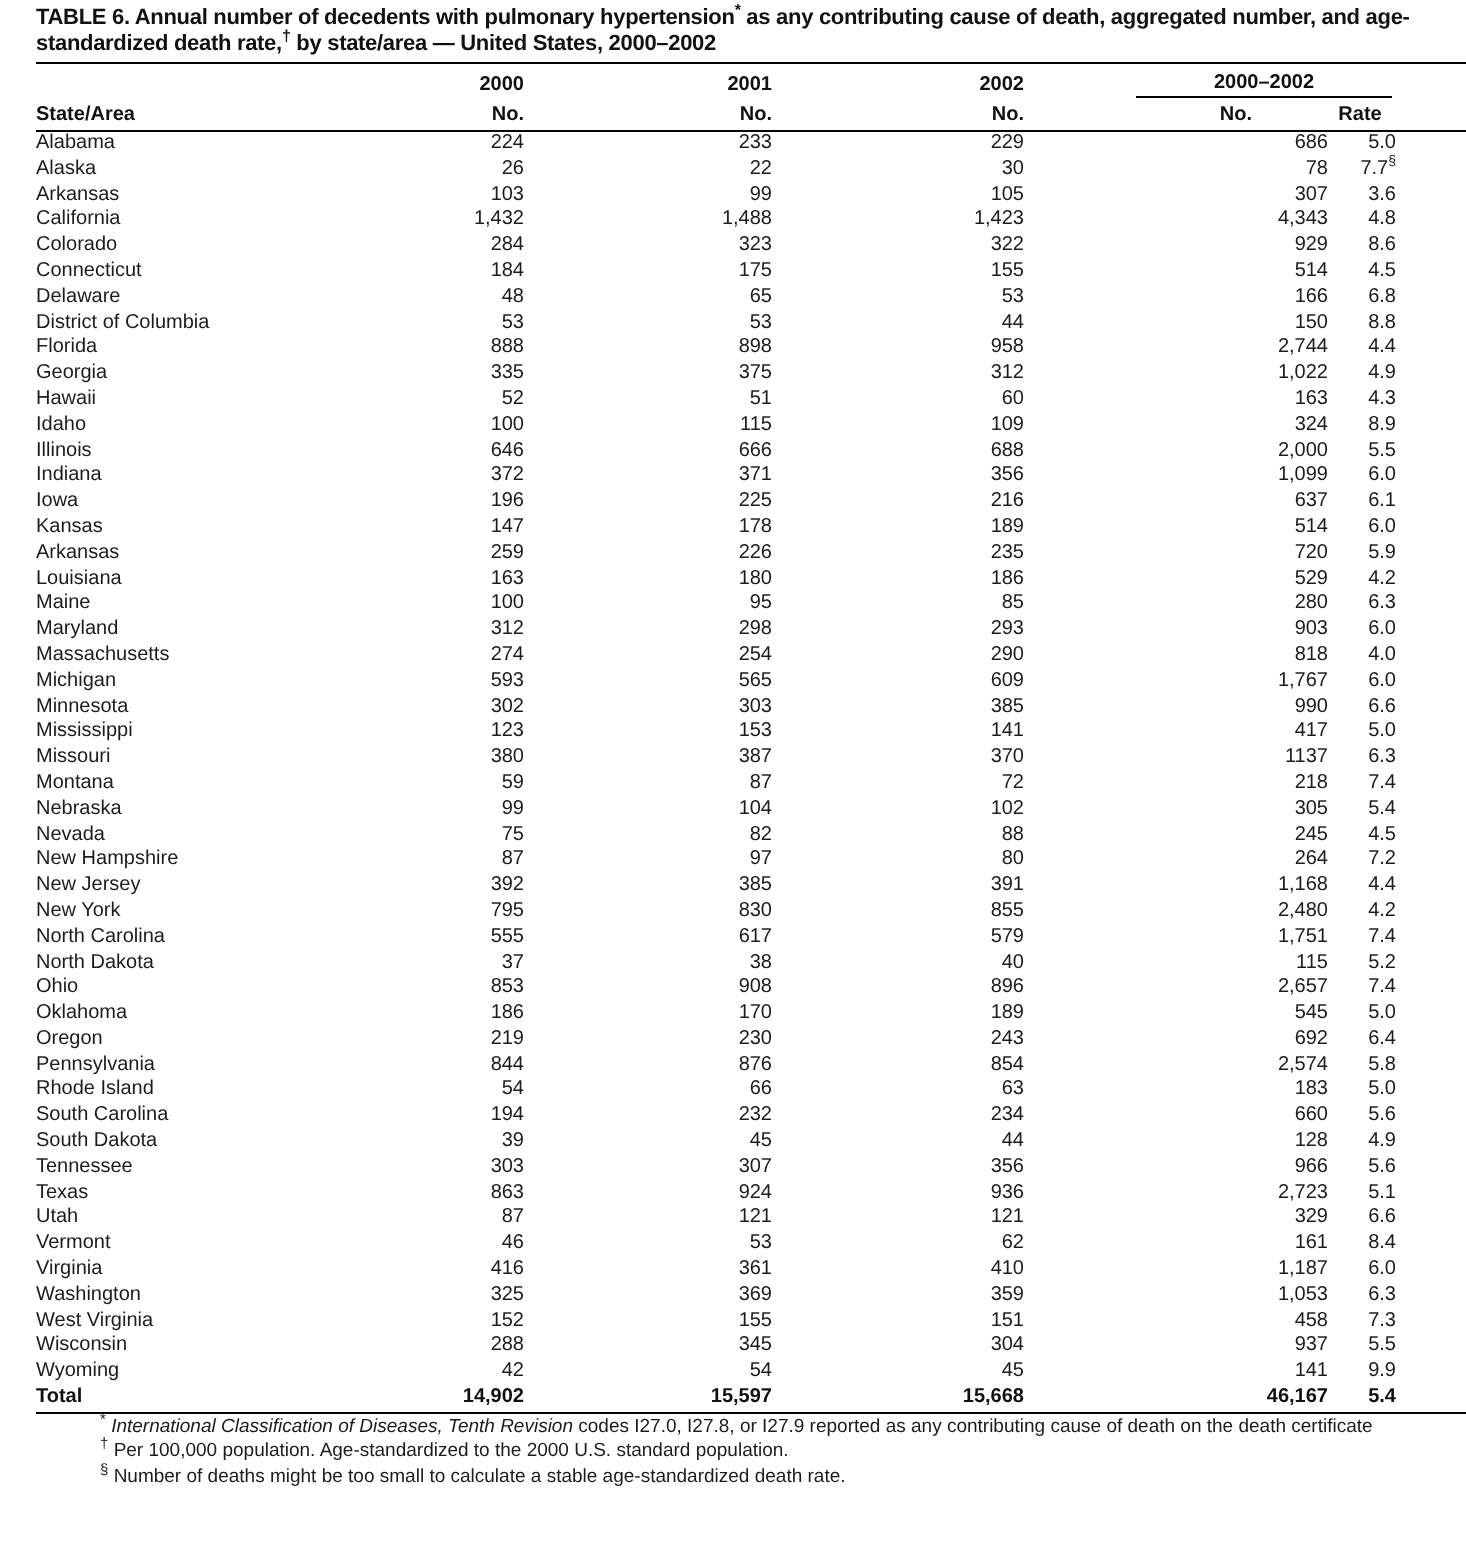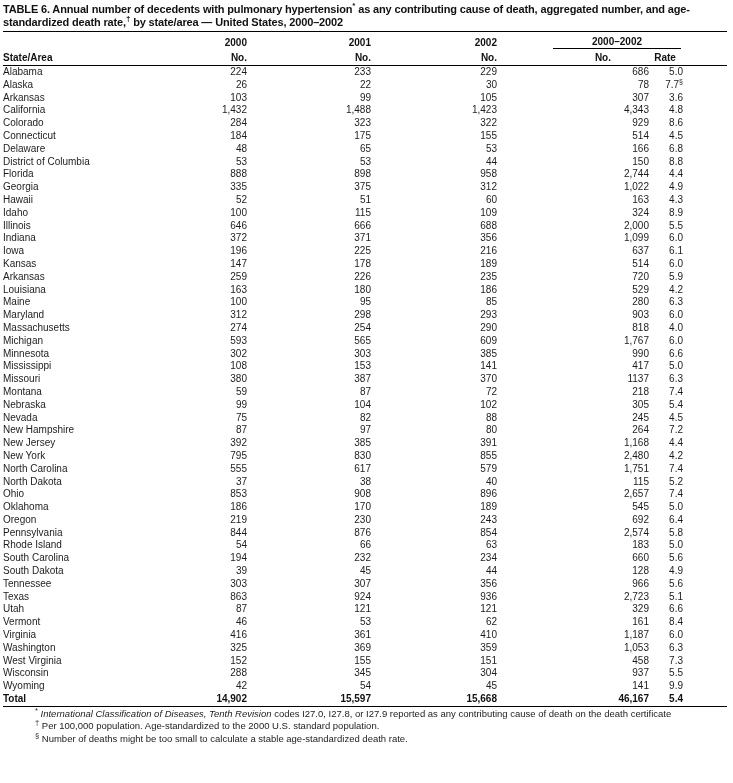--- a/index.html
+++ b/index.html
@@ -2,21 +2,21 @@
 <html><head>
 <meta charset="utf-8">
 <style>
   html,body{margin:0;padding:0;background:#ffffff;}
   body{
     width:733px;height:783px;overflow:hidden;
     font-family:"Liberation Sans",sans-serif;
     color:#1c1c1c;
     -webkit-font-smoothing:antialiased;
   }
-  .page{padding:3px 4px 0 3px;}
+  .page{padding:3px 4px 0 18px;}
 
   .title{
     font-weight:bold;
     font-size:11px;
     line-height:13px;
     letter-spacing:-0.15px;
     width:727px;
     color:#111;
   }
   .title sup{font-size:8px;line-height:0;}
@@ -324,21 +324,21 @@
           <td class="left">Minnesota</td>
           <td class="num">302</td>
           <td class="num">303</td>
           <td class="num">385</td>
           <td class="num">990</td>
           <td class="rate">6.6</td>
           <td></td>
         </tr>
         <tr>
           <td class="left">Mississippi</td>
-          <td class="num">108</td>
+          <td class="num">123</td>
           <td class="num">153</td>
           <td class="num">141</td>
           <td class="num">417</td>
           <td class="rate">5.0</td>
           <td></td>
         </tr>
         <tr>
           <td class="left">Missouri</td>
           <td class="num">380</td>
           <td class="num">387</td>

